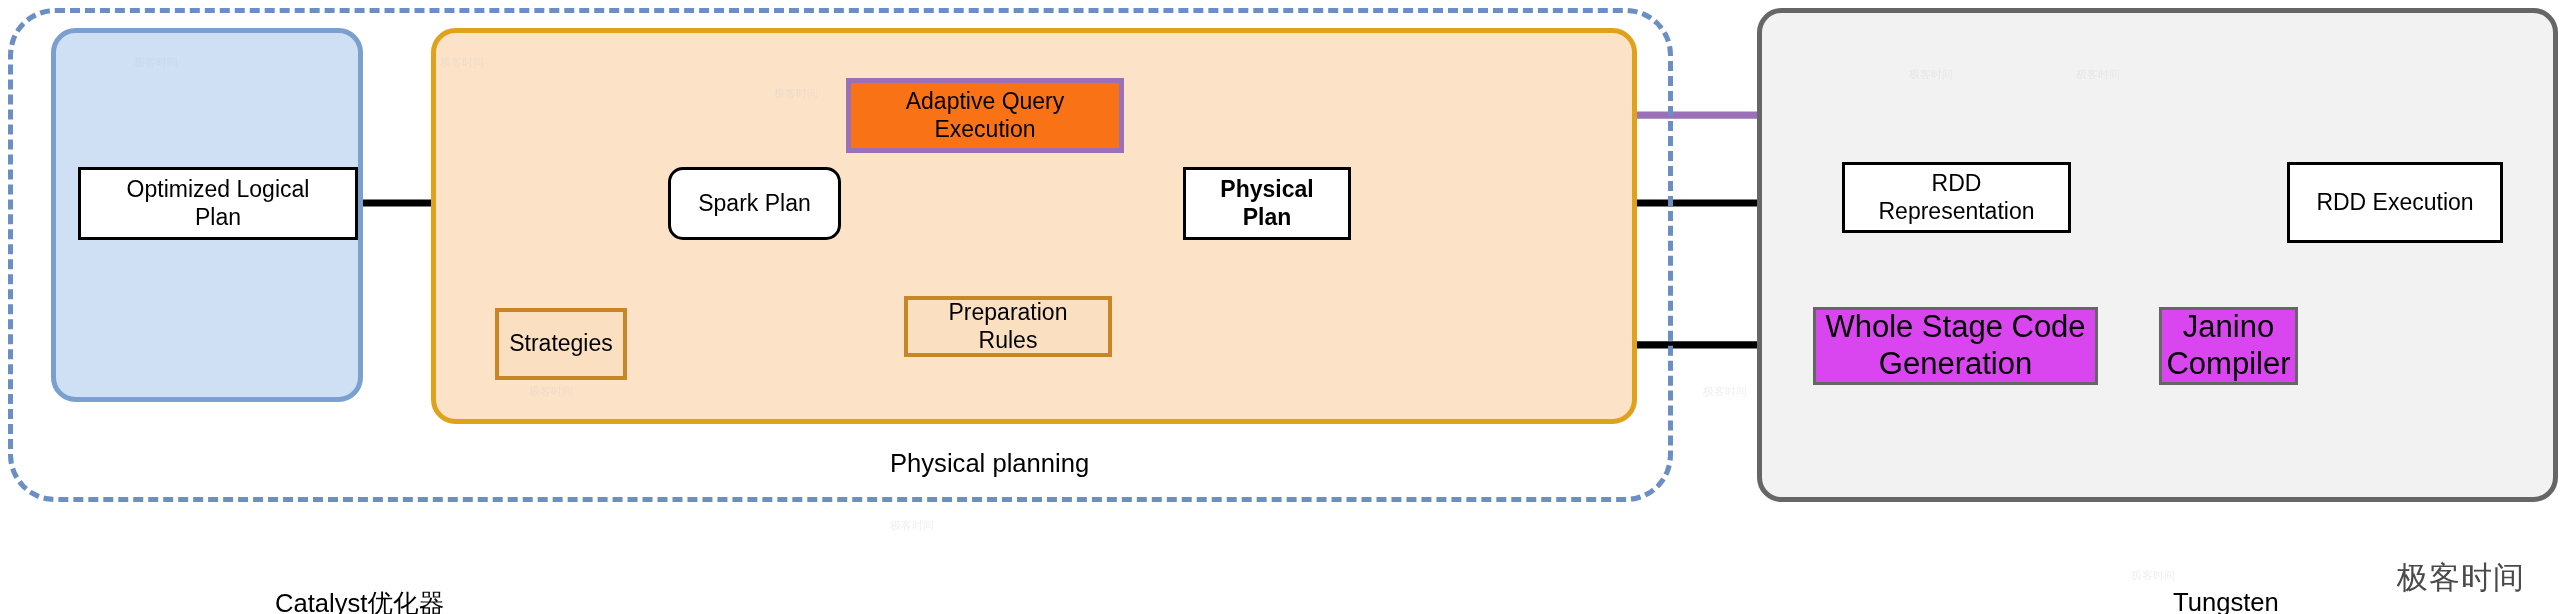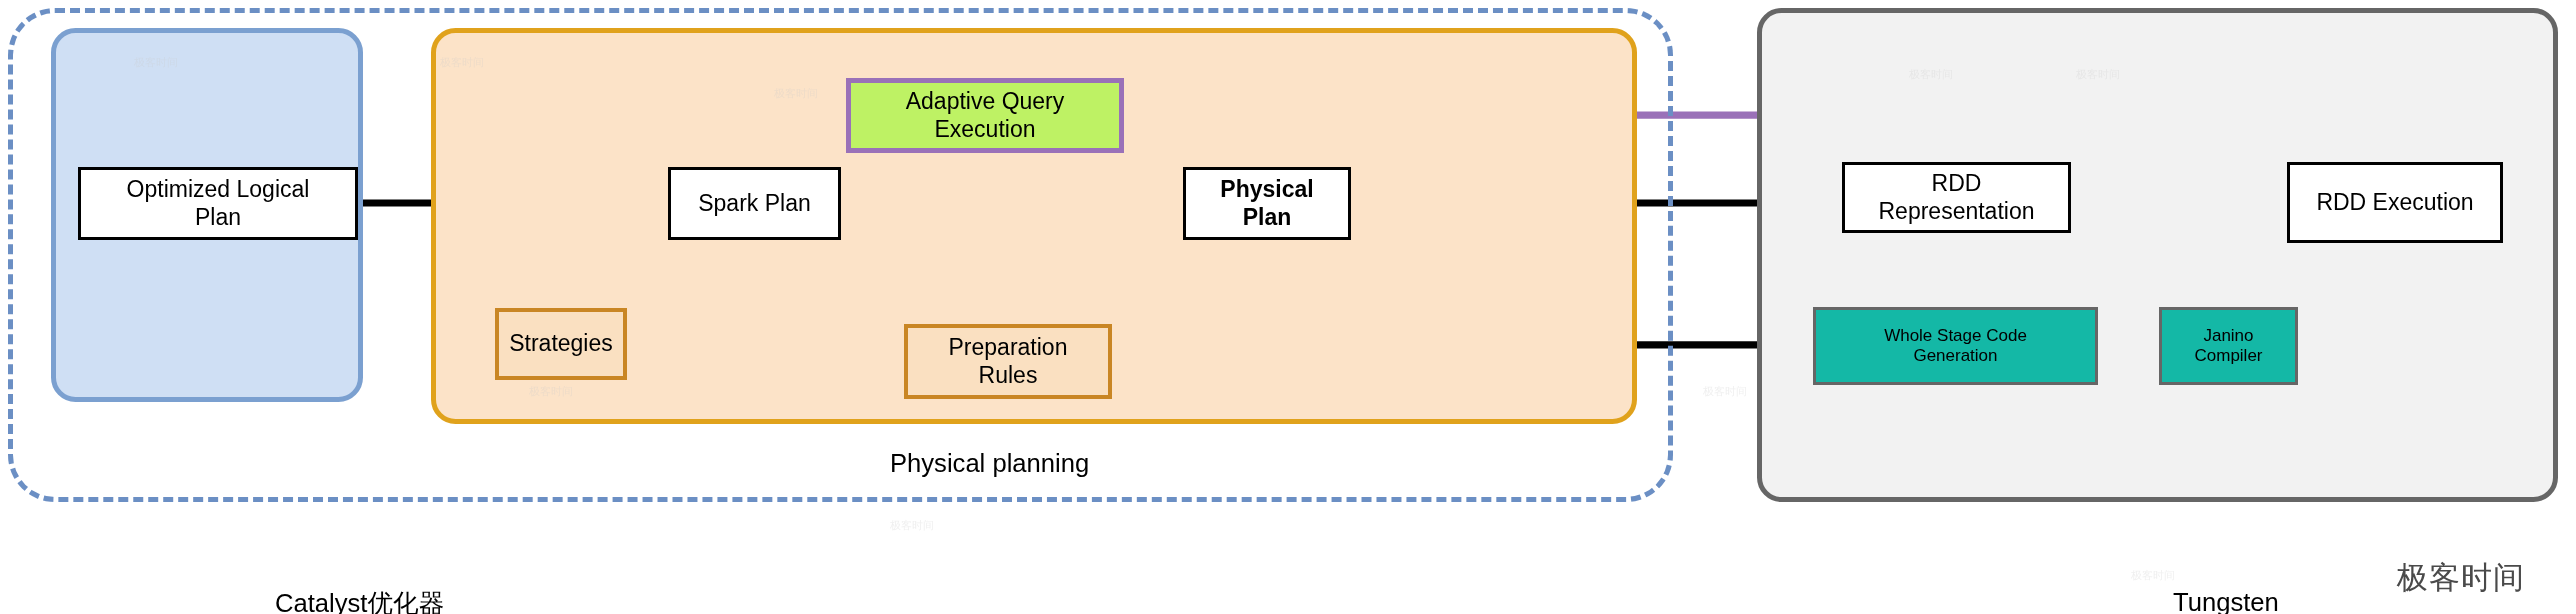--- a/index.html
+++ b/index.html
@@ -26,28 +26,28 @@
     background:#ffffff;
     border:3.9px solid #000000;
     font-size:23px;
   }
   .node-orange{
     background:#fae0c1;
     border:4.5px solid #c98624;
     font-size:23px;
   }
   .node-purple{
-    background:#bef264;
+    background:#f97316;
     border:5px solid #9a71b8;
     font-size:23px;
   }
   .node-gray{
-    background:#14b8a6;
+    background:#d946ef;
     border:3.9px solid #666666;
-    font-size:17px;
+    font-size:31px;
   }
 
   .group{
     position:absolute;box-sizing:border-box;z-index:1;
   }
   .group-dashed{
     border:5px dashed #6b8fc4;
     border-radius:47px;
     background:transparent;
   }
@@ -169,31 +169,31 @@
     <path d="M1524,207 L1030,207 Q1007,207 1007,230 L1007,330" stroke="#9a71b8" stroke-width="13" fill="none" marker-end="url(#ar-pur)"></path>
 
     <circle cx="1007" cy="365" r="21" fill="#cfe0f5" stroke="#6c93cd" stroke-width="11"></circle>
     <circle cx="1810" cy="365" r="17" fill="#cfe0f5" stroke="#6c93cd" stroke-width="9"></circle>
     <circle cx="4000" cy="365" r="19" fill="#cfe0f5" stroke="#6c93cd" stroke-width="10"></circle>
   </svg>
 
   <div class="node node-plain" style="left:78px;top:167px;width:280px;height:73px;">Optimized Logical
 Plan</div>
 
-  <div class="node node-plain" style="left:668px;top:167px;width:173px;height:73px;">Spark Plan</div>
+  <div class="node node-plain" style="left:668px;top:167px;width:173px;height:73px;border-radius:15px;">Spark Plan</div>
 
   <div class="node node-plain" style="left:1183px;top:167px;width:168px;height:73px;font-weight:bold;">Physical
 Plan</div>
 
   <div class="node node-purple" style="left:846px;top:78px;width:278px;height:75px;">Adaptive Query
 Execution</div>
 
   <div class="node node-orange" style="left:495px;top:308px;width:132px;height:72px;">Strategies</div>
 
-  <div class="node node-orange" style="left:904px;top:324px;width:208px;height:75px;text-align:center;">Preparation
+  <div class="node node-orange" style="left:904px;top:296px;width:208px;height:61px;text-align:center;">Preparation
 Rules</div>
 
   <div class="node node-plain" style="left:1842px;top:162px;width:229px;height:71px;">RDD
 Representation</div>
 
   <div class="node node-plain" style="left:2287px;top:162px;width:216px;height:81px;">RDD Execution</div>
 
   <div class="node node-gray" style="left:1813px;top:307px;width:285px;height:78px;">Whole Stage Code
 Generation</div>
 

